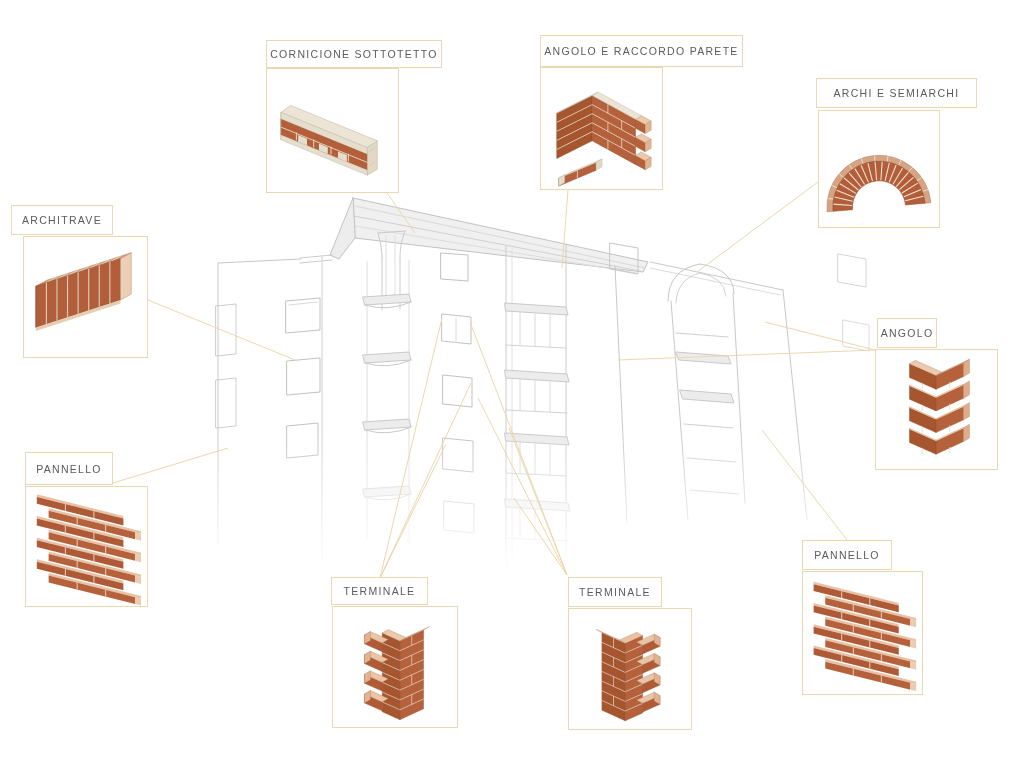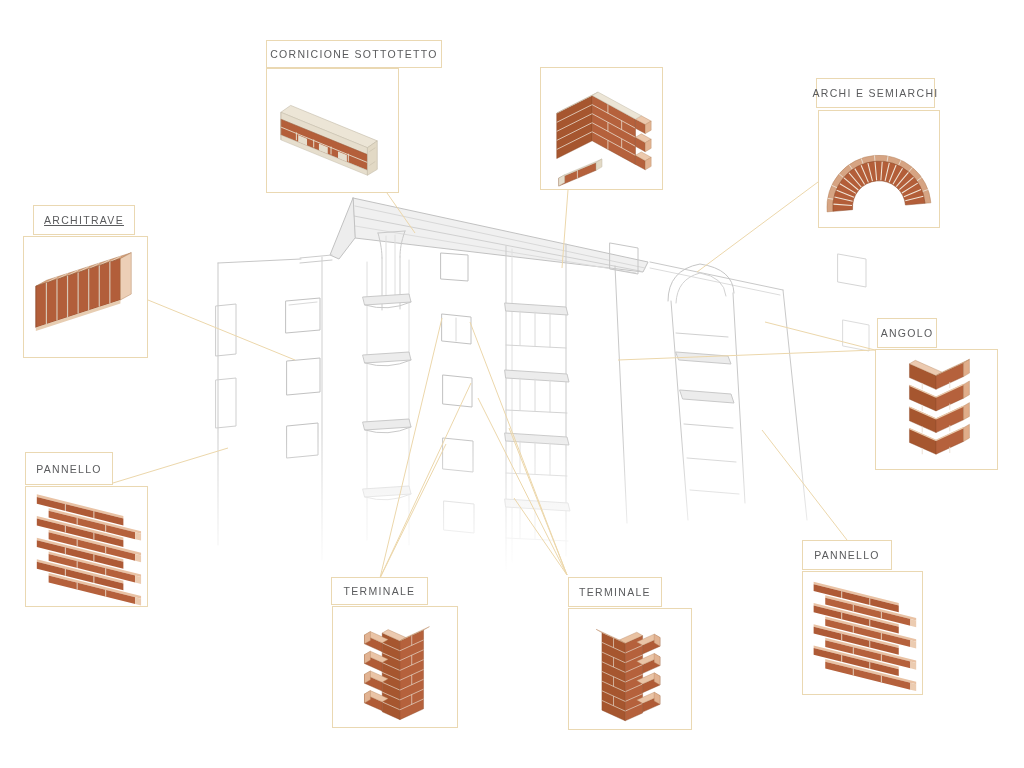--- a/index.html
+++ b/index.html
@@ -123,20 +123,21 @@
       <path d="M31.6,67.2 L40.6,70.9 L40.6,77.9 L31.6,74.2 Z" fill="#e6decd"></path>
       <path d="M52.7,75.8 L61.7,79.5 L61.7,86.5 L52.7,82.8 Z" fill="#e6decd"></path>
       <path d="M72.1,83.8 L81.1,87.5 L81.1,94.5 L72.1,90.8 Z" fill="#e6decd"></path>
       <path d="M14,67 L102,103 L102,108 L14,72 Z" fill="#e6decd" stroke="#c2b9a6" stroke-width="0.5"></path>
       <path d="M102,80 L112,73 L112,102 L102,108 Z" fill="#e2d9c5" stroke="#c2b9a6" stroke-width="0.6"></path>
       <path d="M104,84 L110,80 M104,98 L110,94" stroke="#c2b9a6" stroke-width="0.5" fill="none"></path>
       <path d="M14,44 L14,72" stroke="#c2b9a6" stroke-width="0.6" fill="none"></path>
     </svg>
   </div>
 
+  <div class="label-box" style="left:540px;top:35px;width:203px;height:32px;">ANGOLO E RACCORDO PARETE</div>
   <div class="illus-box" style="left:540px;top:67px;width:123px;height:123px;">
     <svg width="121" height="121" viewBox="0 0 123 123">
       <path d="M52,28 L16,46 L16,92 L52,74 Z" fill="#a6562f" stroke="#8d4a28" stroke-width="0.5"></path>
       <path d="M52,37.2 L16,55.2 M52,46.4 L16,64.4 M52,55.6 L16,73.6 M52,64.8 L16,82.8" stroke="#e9ddcf" stroke-width="0.8" fill="none"></path>
       <path d="M52,28 L96,52 L96,98 L52,74 Z" fill="#b5613c" stroke="#8d4a28" stroke-width="0.5"></path>
       <path d="M52,37.2 L96,61.2 M52,46.4 L96,70.4 M52,55.6 L96,79.6 M52,64.8 L96,88.8" stroke="#e9ddcf" stroke-width="0.8" fill="none"></path>
       <path d="M68,36.8 L68,46 M82,53.6 L82,62.8 M68,55.2 L68,64.4 M82,72 L82,81.2 M68,73.6 L68,82.8" stroke="#e9ddcf" stroke-width="0.8" fill="none"></path>
       <path d="M96,52 L106,57.5 L106,66.7 L96,61.2 Z" fill="#b5613c" stroke="#8d4a28" stroke-width="0.4"></path>
       <path d="M96,52 L106,57.5 L112,54 L102,48.5 Z" fill="#ecc9ad" stroke="#b5855f" stroke-width="0.4"></path>
       <path d="M106,57.5 L112,54 L112,63.2 L106,66.7 Z" fill="#e3b492" stroke="#b5855f" stroke-width="0.4"></path>
@@ -149,33 +150,33 @@
       <path d="M52,28 L16,46 L22,42.5 L58,24.5 Z" fill="#ece5d6" stroke="#c2b9a6" stroke-width="0.5"></path>
       <path d="M52,28 L96,52 L102,48.5 L58,24.5 Z" fill="#ece5d6" stroke="#c2b9a6" stroke-width="0.5"></path>
       <path d="M56,96 L18,112 L18,120 L56,104 Z" fill="#b5613c" stroke="#8d4a28" stroke-width="0.5"></path>
       <path d="M37,104 L37,112.2" stroke="#e9ddcf" stroke-width="0.8" fill="none"></path>
       <path d="M56,96 L18,112 L24,108.5 L62,92.5 Z" fill="#ece5d6" stroke="#c2b9a6" stroke-width="0.5"></path>
       <path d="M56,96 L62,92.5 L62,100.5 L56,104 Z" fill="#e2d9c5" stroke="#c2b9a6" stroke-width="0.5"></path>
       <path d="M18,112 L24,108.5 L24,116.5 L18,120 Z" fill="#e6decd" stroke="#c2b9a6" stroke-width="0.5"></path>
     </svg>
   </div>
 
-  <div class="label-box" style="left:816px;top:78px;width:119px;height:30px;">ARCHI E SEMIARCHI</div>
+  <div class="label-box" style="left:816px;top:78px;width:161px;height:30px;">ARCHI E SEMIARCHI</div>
   <div class="illus-box" style="left:818px;top:110px;width:122px;height:118px;">
     <svg width="120" height="116" viewBox="0 0 122 118">
       <g transform="translate(0,6) rotate(-5 61 92)">
         <path d="M8,92 A53,53 0 0 1 114,92 L108,92 A47,47 0 0 0 14,92 Z" fill="#d6a483" stroke="#b5855f" stroke-width="0.5"></path>
         <path d="M15.6,79.8 L9.8,78.3 M20.3,68.5 L15.1,65.5 M27.8,58.8 L23.5,54.5 M37.5,51.3 L34.5,46.1 M48.8,46.6 L47.3,40.8 M61,45 L61,39 M73.2,46.6 L74.7,40.8 M84.5,51.3 L87.5,46.1 M94.2,58.8 L98.5,54.5 M101.7,68.5 L106.9,65.5 M106.4,79.8 L112.2,78.3" stroke="#eadfd2" stroke-width="0.9" fill="none"></path>
         <path d="M14,92 A47,47 0 0 1 108,92 L88,92 A27,27 0 0 0 34,92 Z" fill="#b35e39" stroke="#8d4a28" stroke-width="0.5"></path>
         <path d="M33.8,87.7 L15.1,84.7 M34.8,83.5 L16.8,77.6 M36.5,79.5 L19.6,70.9 M38.8,75.8 L23.4,64.7 M41.6,72.6 L28.1,59.1 M44.8,69.8 L33.7,54.4 M48.5,67.5 L39.9,50.6 M52.5,65.8 L46.6,47.8 M56.7,64.8 L53.7,46.1 M61,64.5 L61,45.5 M65.3,64.8 L68.3,46.1 M69.5,65.8 L75.4,47.8 M73.5,67.5 L82.1,50.6 M77.2,69.8 L88.3,54.4 M80.4,72.6 L93.9,59.1 M83.2,75.8 L98.6,64.7 M85.5,79.5 L102.4,70.9 M87.2,83.5 L105.2,77.6 M88.2,87.7 L106.9,84.7" stroke="#f0e4d6" stroke-width="1.1" fill="none"></path>
       </g>
     </svg>
   </div>
 
-  <div class="label-box" style="left:33px;top:205px;width:102px;height:30px;text-decoration:underline;">ARCHITRAVE</div>
+  <div class="label-box" style="left:11px;top:205px;width:102px;height:30px;">ARCHITRAVE</div>
   <div class="illus-box" style="left:23px;top:236px;width:125px;height:122px;">
     <svg width="123" height="120" viewBox="0 0 125 122">
       <path d="M12,50 L98,22 L109,16 L23,44 Z" fill="#d9a47e" stroke="#a8754f" stroke-width="0.5"></path>
       <path d="M22.75,46.5 L33.75,40.5 M33.5,43 L44.5,37 M44.25,39.5 L55.25,33.5 M55,36 L66,30 M65.75,32.5 L76.75,26.5 M76.5,29 L87.5,23 M87.25,25.5 L98.25,19.5" stroke="#eadbcb" stroke-width="0.8" fill="none"></path>
       <path d="M12,50 L98,22 L98,64 L12,92 Z" fill="#b25e3a" stroke="#8d4a28" stroke-width="0.6"></path>
       <path d="M22.75,46.5 L22.75,88.5 M33.5,43 L33.5,85 M44.25,39.5 L44.25,81.5 M55,36 L55,78 M65.75,32.5 L65.75,74.5 M76.5,29 L76.5,71 M87.25,25.5 L87.25,67.5" stroke="#d8c6b4" stroke-width="1.2" fill="none"></path>
       <path d="M98,22 L109,16 L109,58 L98,64 Z" fill="#eccfb6" stroke="#b5855f" stroke-width="0.5"></path>
       <path d="M12,92 L98,64 L98,67.5 L12,95.5 Z" fill="#e7cdb2"></path>
       <path d="M12,50 L12,92" stroke="#8d4a28" stroke-width="0.4" fill="none"></path>
     </svg>

